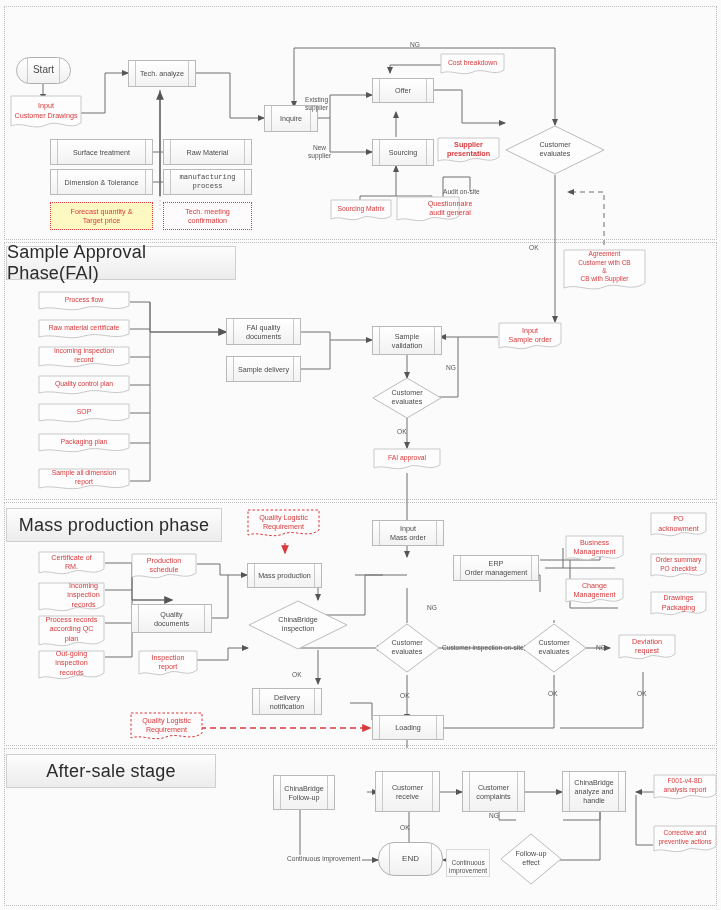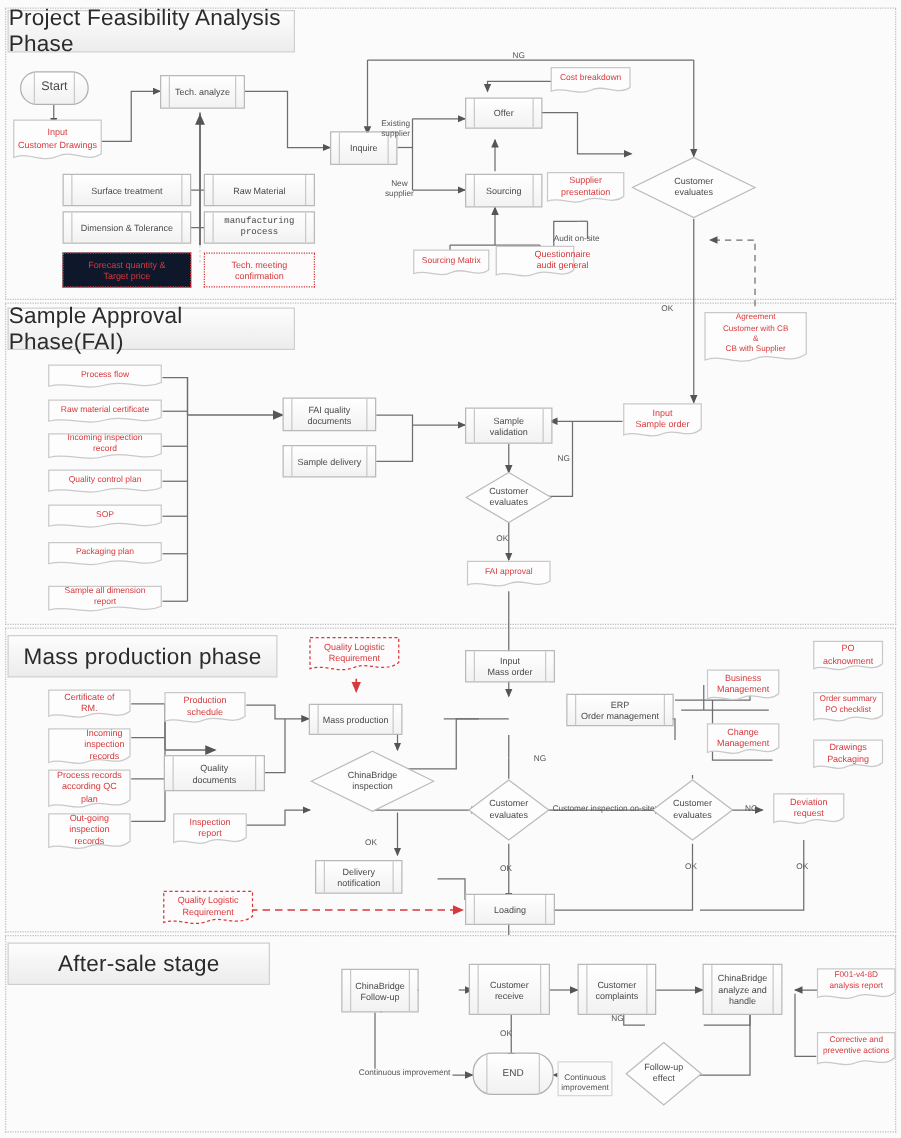--- a/index.html
+++ b/index.html
@@ -159,23 +159,20 @@
       <path d="M305,792 L305,810"></path>
       <path d="M335,792 L308,792"></path>
     </g>
 
     <g fill="none" stroke="#d8393c" stroke-width="1.3">
       <path d="M285,543 L285,553" marker-end="url(#ahr)"></path>
       <path d="M200,728 L370,728" stroke-dasharray="6,4" marker-end="url(#ahr)"></path>
     </g>
   </svg>
 
-  <div class="phdr" style="left:6px;top:8px;width:230px;height:34px;">
-    <span>Project Feasibility Analysis Phase</span>
-  </div>
 
   <div class="node term" style="left:16px;top:57px;width:55px;height:27px;">
     <span style="font-size:10px;">Start</span>
     </div>
 
   <div class="doc" style="left:10px;top:95px;width:72px;height:37px;">
     <svg viewBox="0 0 72 37" preserveAspectRatio="none">
         <path d="M1,1 H71 V28 C60,36 48,24 36,30 C24,36 12,26 1,31 Z" fill="#fdfdfd" stroke="#c9c9c9"></path>
       </svg>
     <div class="dtx" style="white-space: pre-line;"><span style="white-space: pre-line;">Input
@@ -192,21 +189,21 @@
   <div class="node proc" style="left:163px;top:139px;width:89px;height:26px;">
     <span>Raw Material</span>
     </div>
   <div class="node proc" style="left:50px;top:169px;width:103px;height:26px;">
     <span>Dimension &amp; Tolerance</span>
     </div>
   <div class="node proc" style="left:163px;top:169px;width:89px;height:26px;font-family:Liberation Mono, monospace;">
     <span>manufacturing process</span>
     </div>
 
-  <div class="node red" style="left:50px;top:202px;width:103px;height:28px;border:1px dotted #d8393c;background:#0f172a;white-space:pre-line;">
+  <div class="node red" style="left:50px;top:202px;width:103px;height:28px;border:1px dotted #d8393c;background:#fef9c3;white-space:pre-line;">
     <span style="white-space: pre-line;">Forecast quantity &amp;
 Target price</span></div>
   <div class="node red" style="left:163px;top:202px;width:89px;height:28px;border:1px dotted #d8393c;background:#fdfbfb;white-space:pre-line;">
     <span style="white-space: pre-line;">Tech. meeting
 confirmation</span></div>
 
   <div class="node proc" style="left:264px;top:105px;width:54px;height:27px;">
     <span>Inquire</span>
     </div>
 
@@ -230,21 +227,21 @@
       </svg>
     <div class="dtx" style="font-size:6.8px;">
         <span>Cost breakdown</span>
       </div>
     </div>
 
   <div class="doc" style="left:437px;top:137px;width:63px;height:28px;">
     <svg viewBox="0 0 63 28" preserveAspectRatio="none">
         <path d="M1,1 H62 V20 C52,28 42,18 31,23 C21,28 11,20 1,24 Z" fill="#fdfdfd" stroke="#c9c9c9"></path>
       </svg>
-    <div class="dtx" style="white-space: pre-line;"><span style="white-space: pre-line;">Supplier
+    <div class="dtx" style="white-space: pre-line; font-weight: bold;"><span style="white-space: pre-line;">Supplier
 presentation</span></div>
     </div>
 
   <div class="doc" style="left:330px;top:199px;width:62px;height:24px;">
     <svg viewBox="0 0 62 24" preserveAspectRatio="none">
         <path d="M1,1 H61 V17 C51,24 41,14 31,19 C21,24 11,16 1,20 Z" fill="#fdfdfd" stroke="#c9c9c9"></path>
       </svg>
     <div class="dtx" style="font-size:6.8px;">
         <span>Sourcing Matrix</span>
       </div>

